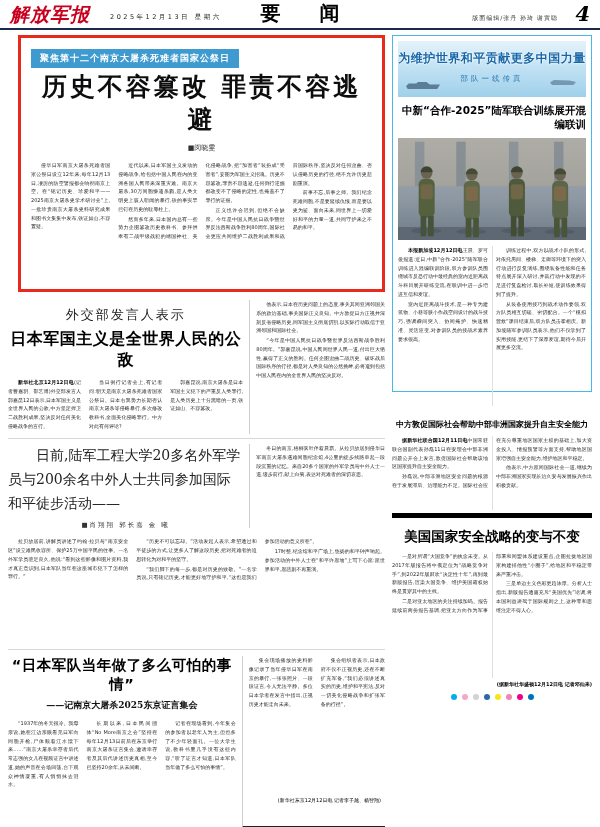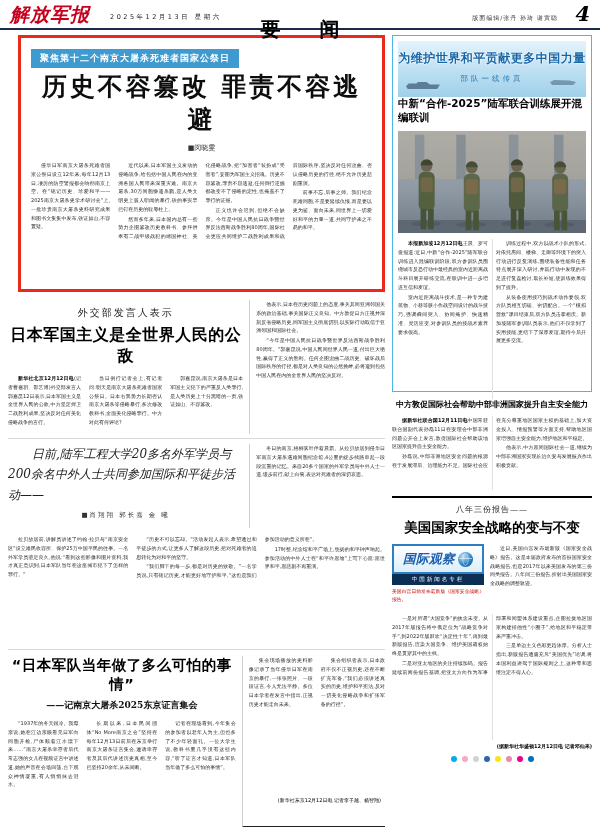--- a/index.html
+++ b/index.html
@@ -5,21 +5,21 @@
   * { margin:0; padding:0; box-sizing:border-box; }
   html,body { background:#e9e9e9; }
   body { font-family:"DejaVu Sans","Liberation Sans",sans-serif; }
   .page { position:relative; width:600px; height:827px; margin:0 auto; background:#ffffff; overflow:hidden; }
 
   
   .hdr { position:relative; height:30px; border-bottom:2px solid #1b2a4a; }
   .masthead { position:absolute; left:10px; top:2px; font-family:"DejaVu Serif","Liberation Serif",serif;
               font-style:italic; font-weight:bold; font-size:19px; color:#c8001e; letter-spacing:1px; }
   .hdate { position:absolute; left:110px; top:13px; font-size:6.5px; letter-spacing:2.5px; color:#222; }
-  .hsection { position:absolute; left:0; right:0; top:16px; text-align:center; font-size:20px; font-weight:bold;
+  .hsection { position:absolute; left:0; right:0; top:0; text-align:center; font-size:20px; font-weight:bold;
               letter-spacing:16px; text-indent:16px; color:#000; }
   .heditors { position:absolute; right:42px; top:14px; font-size:6px; color:#333; letter-spacing:1px; }
   .hpageno { position:absolute; right:10px; top:1px; font-size:21px; font-weight:bold; font-style:italic;
              font-family:"DejaVu Serif","Liberation Serif",serif; color:#000; }
 
   
   .content { display:flex; gap:7px; padding:5px 8px 0 8px; }
   .left-col { width:377px; }
   .right-col { width:200px; }
 
@@ -34,30 +34,30 @@
   .red-box { border:3px solid #e8291c; padding:8px 10px 6px 10px; height:257px; margin-left:10px; }
   .kicker-label { display:inline-block; background:#3f9ad0; color:#fff; font-weight:bold; font-size:9px;
                   padding:3px 9px; letter-spacing:1px; }
   .a1-headline { text-align:center; font-size:25px; font-weight:bold; letter-spacing:3px; color:#0d0d0d; margin-top:2px; }
   .a1-byline { text-align:center; font-size:7px; color:#333; margin-top:7px; }
   .a1-body { margin-top:8px; height:152px; }
 
   
   .art2 { display:flex; margin-top:8px; height:134px; }
   .art2-left { width:64%; padding-right:6px; }
-  .a2-kicker { text-align:center; font-size:10px; color:#222; letter-spacing:2px; margin-top:6px; }
+  .a2-kicker { text-align:center; font-size:13px; color:#222; letter-spacing:2px; margin-top:6px; }
   .a2-headline { text-align:center; font-size:16px; font-weight:bold; letter-spacing:0.5px; color:#000; margin-top:5px; }
   .a2-body { margin-top:7px; height:80px; }
   .art2-right { width:36%; height:100%; }
 
   
   .art3 { border-top:1px solid #d8d8d8; margin-top:4px; padding-top:5px; height:207px; }
   .art3-top { display:flex; }
   .art3-tl { width:64%; padding-right:6px; }
-  .a3-kicker { font-family:"DejaVu Serif","Liberation Serif",serif; font-style:italic; font-size:12px;
+  .a3-kicker { font-family:"DejaVu Serif","Liberation Serif",serif; font-size:14px;
                color:#222; line-height:1.7; text-indent:2em; }
   .a3-headline { text-align:center; font-size:21px; font-weight:bold; letter-spacing:6px; color:#0d0d0d; margin-top:6px; }
   .a3-byline { text-align:center; font-size:6.5px; color:#333; margin-top:6px; letter-spacing:2px; }
   .art3-tr { width:36%; height:84px; }
   .a3-body { margin-top:7px; height:106px; }
 
   
   .art4 { display:flex; border-top:1px solid #d8d8d8; margin-top:4px; padding-top:6px; height:188px; }
   .art4-left { width:62%; padding-right:6px; }
   .a4-headline { text-align:center; font-size:14.5px; font-weight:bold; color:#000; letter-spacing:0.5px; }
@@ -71,26 +71,26 @@
   
   .rail-box { border:1.5px solid #49b8e8; padding:5px; height:357px; }
   .banner { position:relative; height:56px; background:linear-gradient(180deg,#e4f3fb 0%,#bcdff2 55%,#9fd0ea 100%);
             overflow:hidden; }
   .banner-title { position:relative; text-align:center; font-size:12px; font-weight:bold; color:#1766a8;
                   letter-spacing:0.5px; margin-top:9px; text-shadow:0 0 2px #ffffff,0 0 2px #ffffff; }
   .banner-sub { position:relative; text-align:center; font-size:7.5px; color:#2a7ab5; letter-spacing:3px; margin-top:7px; }
   .ship { position:absolute; background:#5b7e96; }
   .ship1 { left:8px; bottom:8px; width:34px; height:7px; clip-path:polygon(0 60%,8% 20%,30% 20%,35% 0,60% 0,70% 35%,100% 35%,92% 100%,5% 100%); }
   .ship2 { right:10px; bottom:12px; width:26px; height:5px; opacity:.7; clip-path:polygon(0 50%,15% 0,75% 10%,100% 40%,90% 100%,8% 100%); }
-  .a5-headline { text-align:left; font-size:10.5px; font-weight:900; color:#000; letter-spacing:0; }
+  .a5-headline { text-align:right; font-size:10.5px; font-weight:900; color:#000; margin-top:7px; letter-spacing:0; }
   .photo { margin-top:6px; width:100%; height:102px; display:block; }
   .a5-body { margin-top:6px; height:160px; column-rule:1px solid #e0e0e0; }
 
   
-  .art6 { border-bottom:2px solid #000000; padding:7px 0 5px 0; height:106px; }
+  .art6 { border-bottom:5px solid #000000; padding:7px 0 5px 0; height:106px;margin-top:20px; }
   .a6-headline { text-align:center; font-size:8px; font-weight:bold; color:#000; letter-spacing:0; }
   .a6-body { margin-top:6px; height:74px; column-rule:1px solid #e0e0e0; }
 
   
   .art7 { padding-top:6px; }
   .a7-kicker { text-align:center; font-family:"DejaVu Serif","Liberation Serif",serif; font-size:8px; color:#222; letter-spacing:1px; }
   .a7-headline { text-align:center; font-size:13.5px; font-weight:bold; color:#000; margin-top:4px; }
   .a7-row { display:flex; gap:6px; margin-top:7px; }
   .badge-wrap { width:92px; flex-shrink:0; }
   .badge { position:relative; border:2px solid #2c7fc4; background:linear-gradient(180deg,#ffffff,#dceefb);
@@ -267,38 +267,21 @@
       <section class="art6">
         <div class="a6-headline">中方敦促国际社会帮助中部非洲国家提升自主安全能力</div>
         <div class="cols c2 a6-body">
           <p class="lead"><b>据新华社联合国12月11日电</b><span>中国常驻联合国副代表孙磊11日在安理会中部非洲问题公开会上发言,敦促国际社会帮助该地区国家提升自主安全能力。</span></p>
           <p>孙磊说,中部非洲地区安全问题的根源在于发展滞后、治理能力不足。国际社会应在充分尊重地区国家主权的基础上,加大资金投入、情报预警等方面支持,帮助地区国家增强自主安全能力,维护地区和平稳定。</p>
           <p>他表示,中方愿同国际社会一道,继续为中部非洲国家实现长治久安与发展振兴作出积极贡献。</p>
         </div>
       </section>
 
       <section class="art7">
-        <div class="a7-kicker">八年三份报告——</div>
         <div class="a7-headline">美国国家安全战略的变与不变</div>
-        <div class="a7-row">
-          <div class="badge-wrap">
-            <div class="badge">
-              <span class="badge-text">国际观察</span>
-              <span class="globe">
-                  <i></i>
-                  <b></b>
-                </span>
-            </div>
-            <div class="badge-bar">中国新闻名专栏</div>
-            <div class="a7-caption">美国白宫日前发布最新版《国家安全战略》报告。</div>
-          </div>
-          <div class="cols c1 a7-sidecol">
-            <p>近日,美国白宫发布最新版《国家安全战略》报告。这是本届政府发布的首份国家安全战略报告,也是2017年以来美国发布的第三份同类报告。八年间三份报告,折射出美国国家安全战略的调整轨迹。</p>
-          </div>
-        </div>
         <div class="cols c2 a7-body">
           <p>一是对所谓“大国竞争”的执念未变。从2017年版报告将中俄定位为“战略竞争对手”,到2022年版鼓吹“决定性十年”,再到最新版报告,渲染大国竞争、维护美国霸权始终是贯穿其中的主线。</p>
           <p>二是对亚太地区的关注持续加码。报告延续前两份报告基调,把亚太方向作为军事部署和同盟体系建设重点,企图拉拢地区国家构建排他性“小圈子”,给地区和平稳定带来严重冲击。</p>
           <p>三是单边主义色彩更趋浓厚。分析人士指出,新版报告通篇充斥“美国优先”论调,将本国利益凌驾于国际规则之上,这种零和思维注定不得人心。</p>
         </div>
         <div class="a7-sig">(据新华社华盛顿12月12日电  记者邓仙来)</div>
         <div class="dots">
           <span style="background:#00adee"></span>
           <span style="background:#f6a8c9"></span>
           <span style="background:#d0d2d3"></span>

